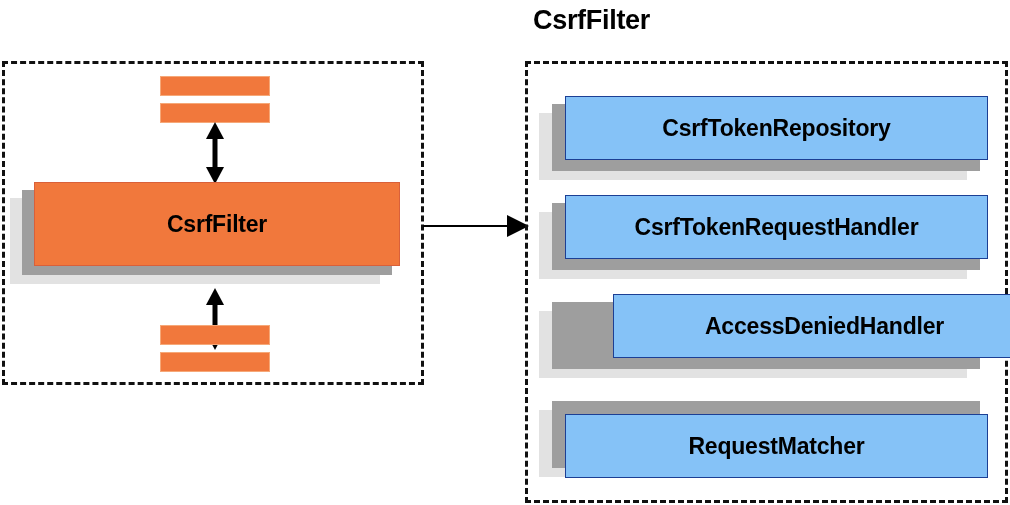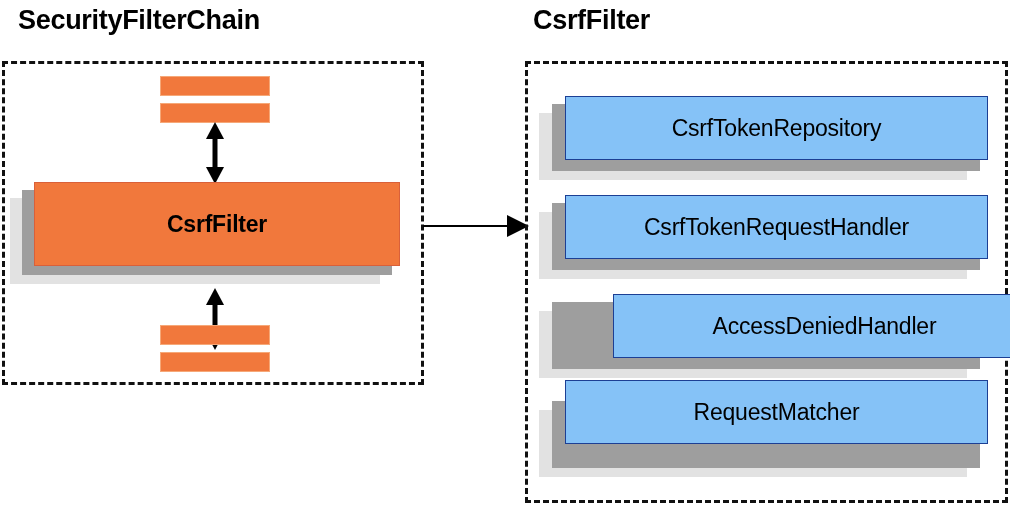--- a/index.html
+++ b/index.html
@@ -94,39 +94,38 @@
     position: absolute;
     background: #85c2f7;
     border: 1px solid #1c3f94;
     box-sizing: border-box;
     display: flex;
     align-items: center;
     justify-content: center;
   }
   .node-blue .node-label {
     font-family: "Liberation Sans", sans-serif;
-    font-weight: normal;
+    font-weight: bold;
     font-size: 23px;
     color: #000000;
     letter-spacing: -0.2px;
     white-space: nowrap;
   }
 
   
   .arrow-svg {
     position: absolute;
     overflow: visible;
   }
 </style>
 </head>
 <body>
 
 <div id="canvas">
 
-  <div class="panel-title" id="title-left">SecurityFilterChain</div>
 
   <div class="panel-title" id="title-right">CsrfFilter</div>
 
   <div class="dashed-box" id="chain-box"></div>
 
   <div class="orange-bar" style="left:160px; top:76px; width:110px; height:20px;"></div>
   <div class="orange-bar" style="left:160px; top:103px; width:110px; height:20px;"></div>
 
   <svg class="arrow-svg" style="left:203px; top:122px;" width="24" height="62" viewBox="0 0 24 62">
     <line x1="12" y1="8" x2="12" y2="54" stroke="#000000" stroke-width="5"></line>
@@ -178,18 +177,18 @@
     <div class="shadow-light" style="left:539px; top:311px; width:428px; height:67px;"></div>
     <div class="shadow-dark" style="left:552px; top:302px; width:428px; height:67px;"></div>
     <div class="node-blue" style="left:565px; top:294px; width:423px; height:64px;margin-left:48px;">
       <span class="node-label">AccessDeniedHandler</span>
     </div>
   </div>
 
   <div class="node-wrap">
     <div class="shadow-light" style="left:539px; top:410px; width:428px; height:67px;"></div>
     <div class="shadow-dark" style="left:552px; top:401px; width:428px; height:67px;"></div>
-    <div class="node-blue" style="left:565px; top:380px; width:423px; height:64px;">
+    <div class="node-blue" style="left:565px; top:414px; width:423px; height:64px;">
       <span class="node-label">RequestMatcher</span>
     </div>
   </div>
 
 </div>
 
 </body></html>

